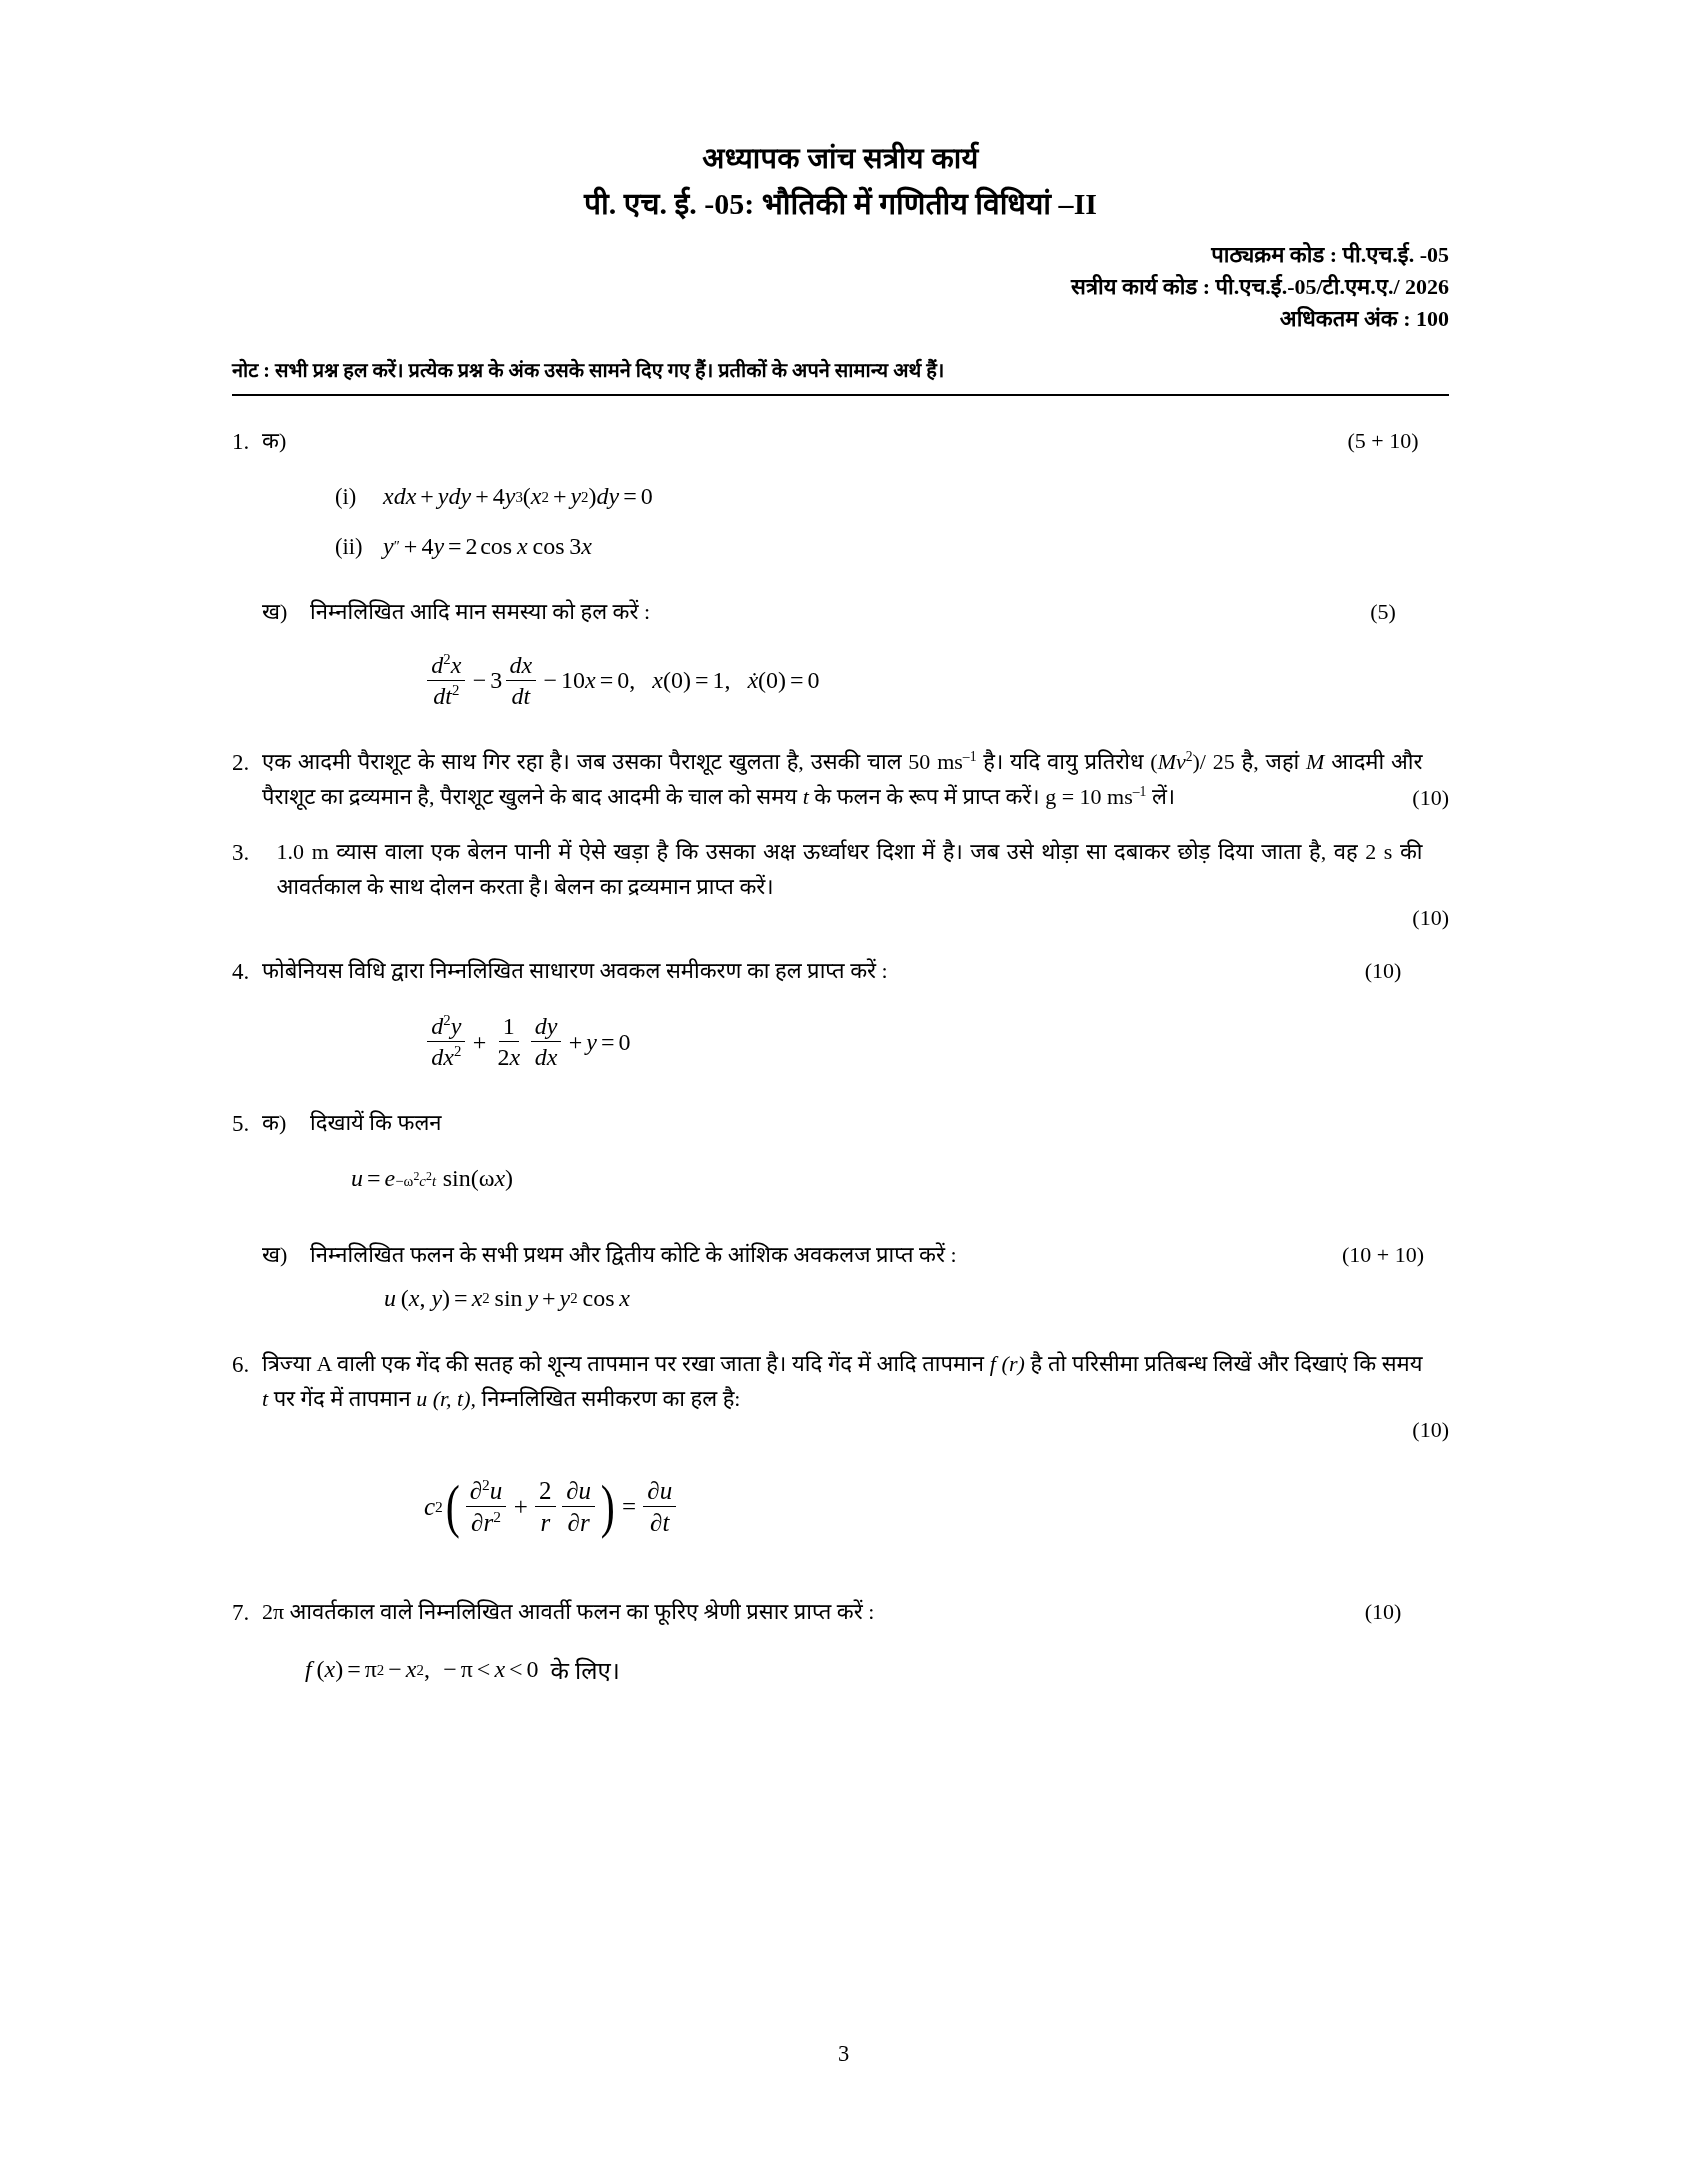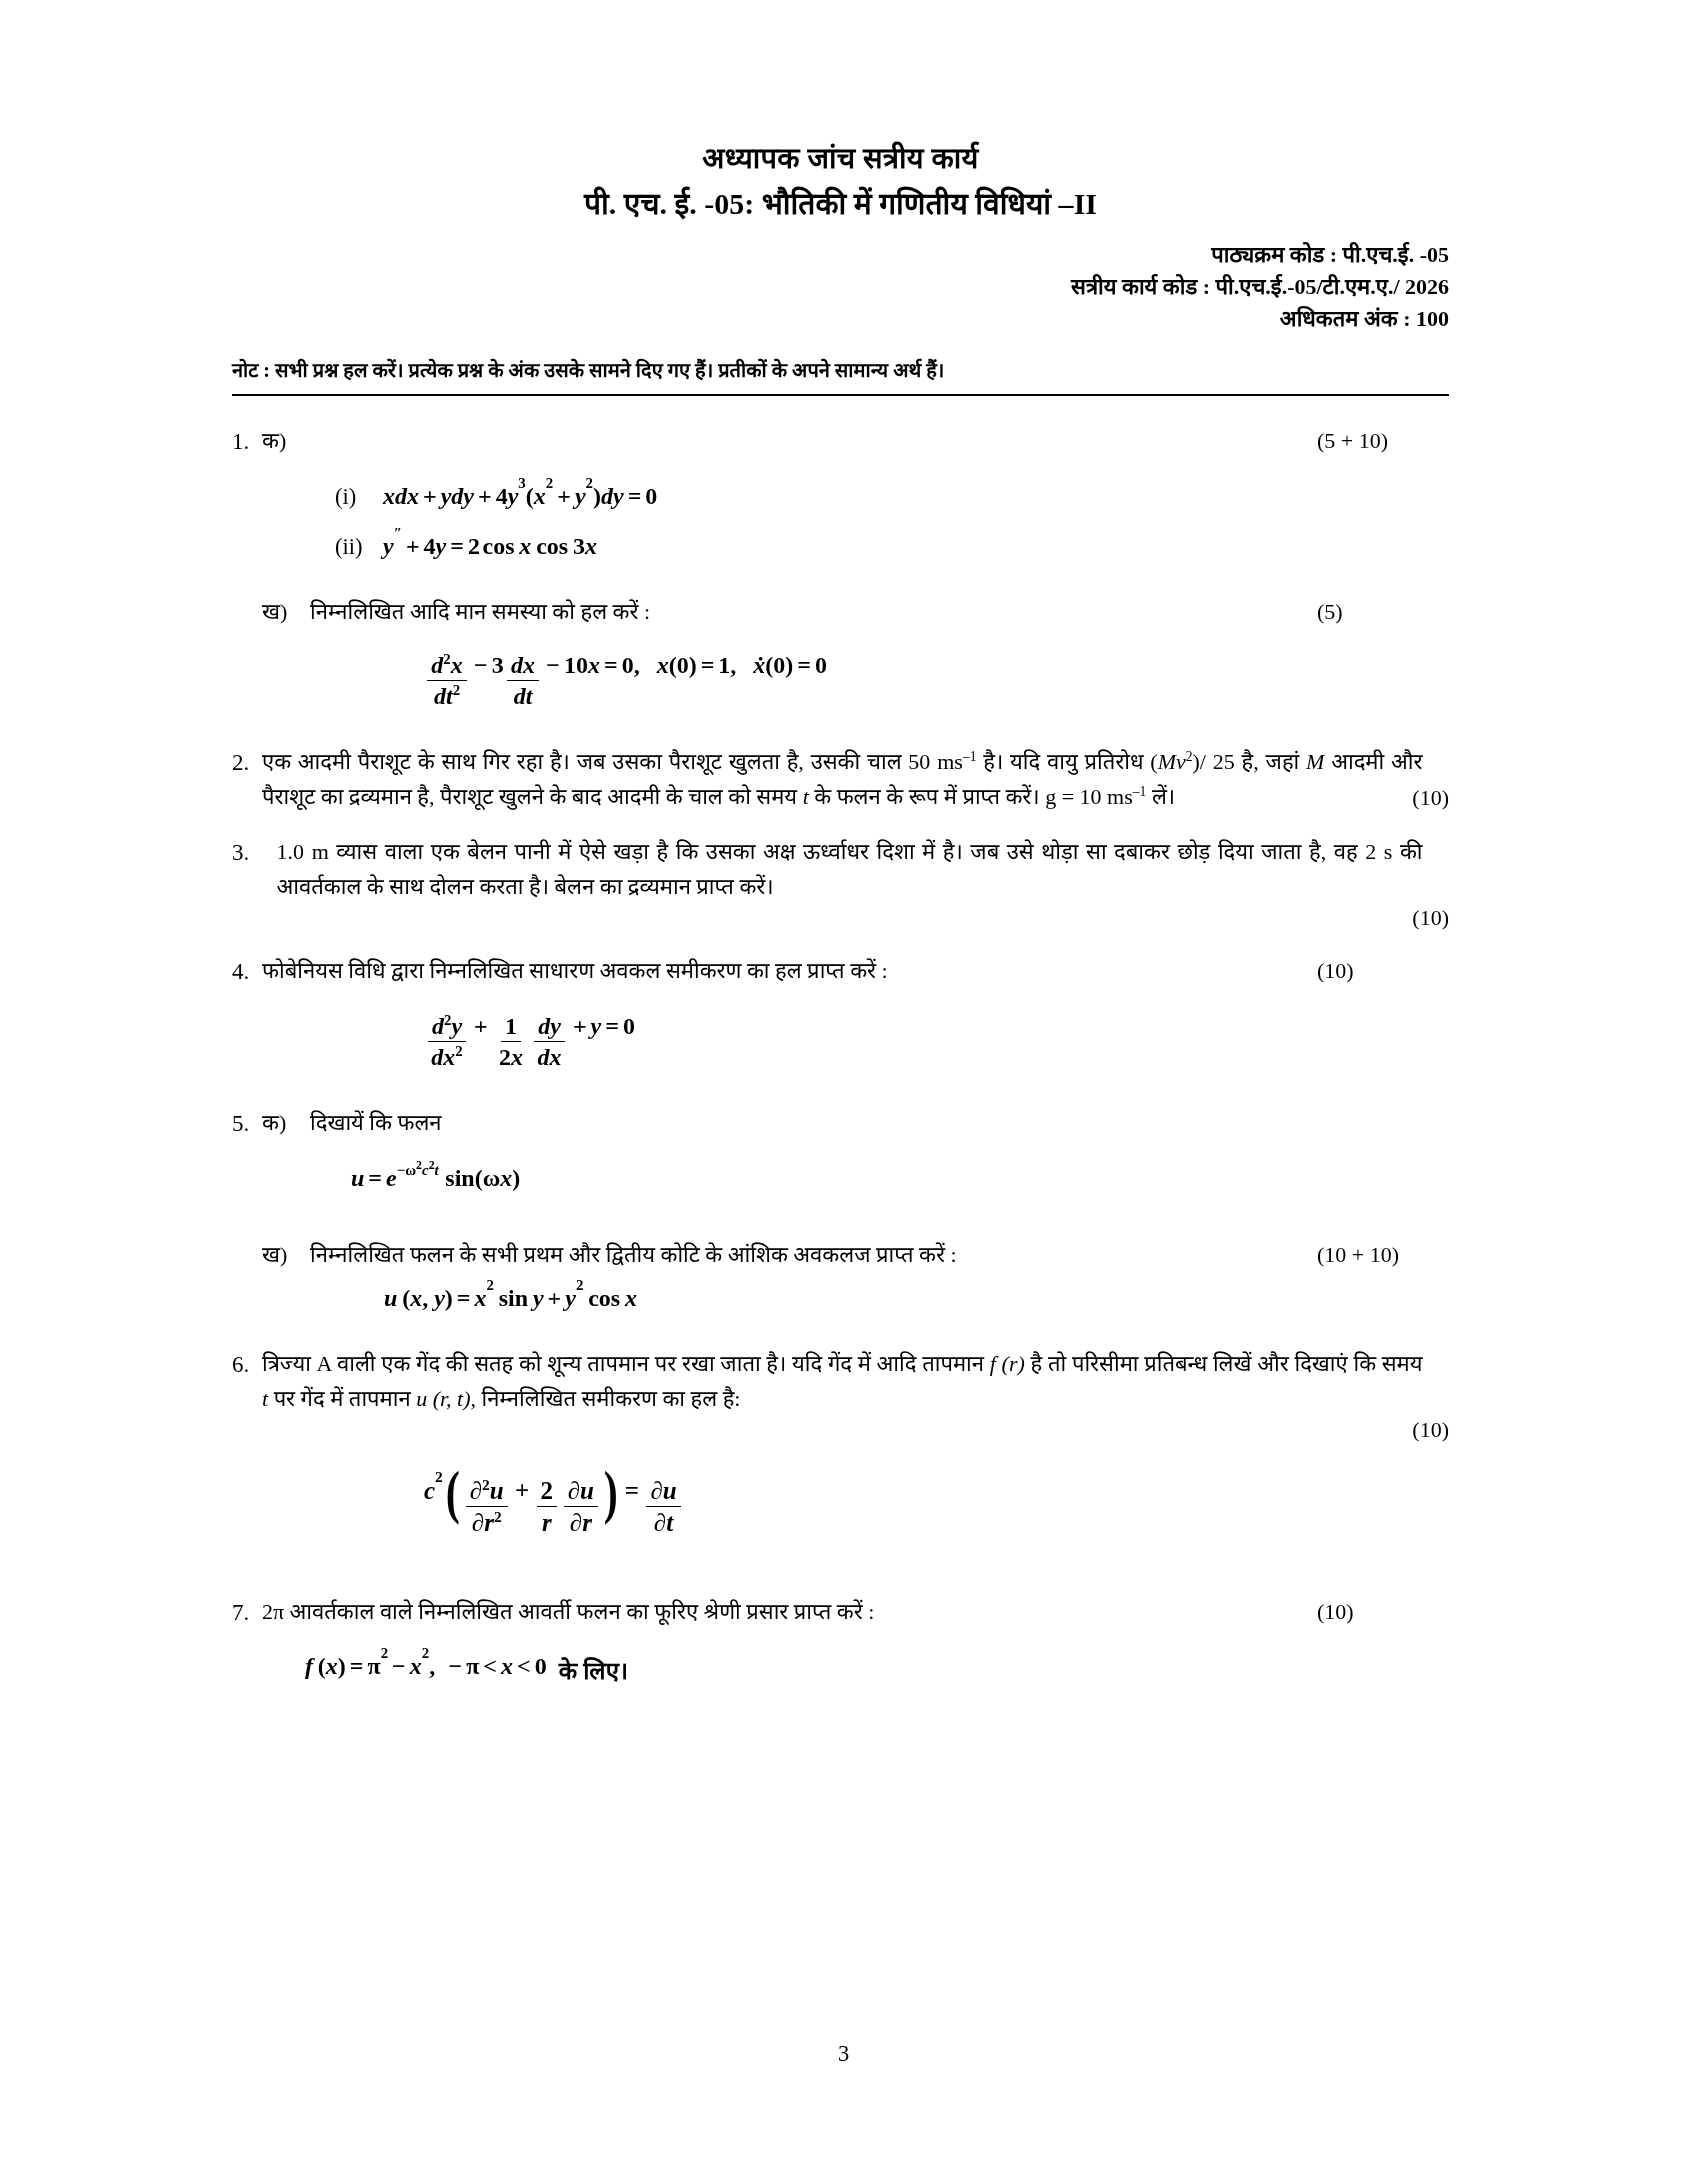--- a/index.html
+++ b/index.html
@@ -86,21 +86,21 @@
   }
   .qtext {
     flex: 1 1 auto;
     padding-right: 26.5px;
   }
   .marks {
     position: absolute;
     right: 0;
     top: 0;
     width: 132px;
-    text-align: left;
+    text-align: center;
     font-size: 22px;
     white-space: nowrap;
   }
   .marks-line {
     text-align: right;
     font-size: 22px;
     width: 1217px;
   }
 
   
@@ -110,22 +110,21 @@
   }
   .mn { font-style: normal; }
   sup { font-size: 0.62em; vertical-align: super; line-height: 0; }
 
   
   .eq {
     font-size: 24px;
     font-family: "Liberation Serif", "DejaVu Serif", serif;
     white-space: nowrap;
     display: flex;
-    align-items: flex-start;
-    font-weight: bold;
+    align-items: center;
   }
   .frac {
     display: inline-flex;
     flex-direction: column;
     align-items: center;
     vertical-align: middle;
     margin: 0 3.3px;
   }
   .frac .num {
     padding: 0 4px 1.3px 4px;

